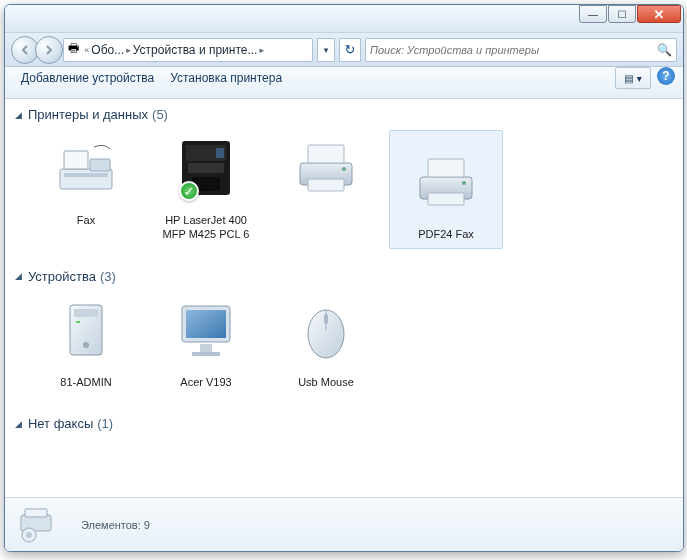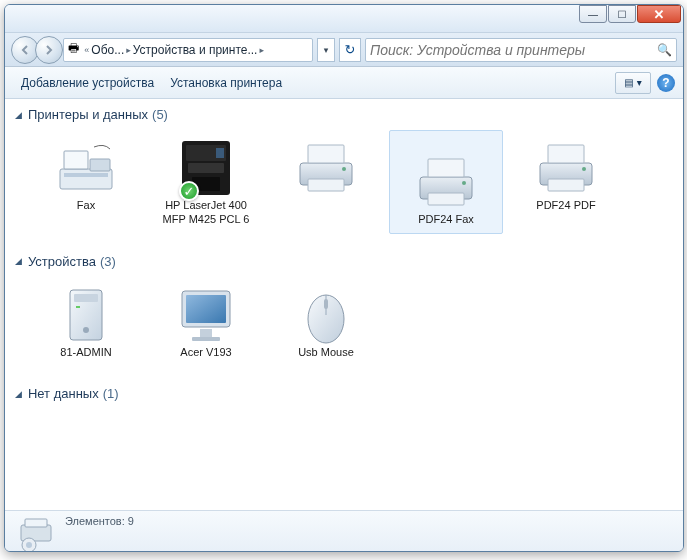--- a/index.html
+++ b/index.html
@@ -56,26 +56,26 @@
   .refresh {
     width: 22px; height: 24px; border: 1px solid #adc2d6; background: #fff;
     display: flex; align-items: center; justify-content: center; font-size: 13px; color: #0a4a8a;
     cursor: pointer;
   }
   .search {
     flex: 1; height: 24px; border: 1px solid #adc2d6; background: #fff; border-radius: 2px;
     display: flex; align-items: center; padding: 0 4px;
   }
   .search input {
-    flex: 1; border: none; outline: none; font-size: 14px; font-style: italic; color: #888; background: transparent;
+    flex: 1; border: none; outline: none; font-size: 11px; font-style: italic; color: #888; background: transparent;
   }
   .search .sicon { color: #2a6ab0; font-size: 12px; cursor: pointer; }
   .toolbar {
     height: 32px; background: linear-gradient(#f7fbfe,#e6eff7);
-    border-bottom: 1px solid #c7d6e4; display: flex; align-items: center; padding: 0 8px;
+    border-bottom: 1px solid #c7d6e4; display: flex; padding: 0 8px;
     font-size: 12px; color: #15385c;
   }
   .toolbar .titem { padding: 4px 8px; cursor: pointer; border-radius: 2px; }
   .toolbar .spacer { flex: 1; }
   .toolbar .viewbtn {
     width: 36px; height: 22px; border: 1px solid #b2c5d6; background: linear-gradient(#fafcfe,#e4edf5);
     border-radius: 2px; margin-right: 6px; display: flex; align-items: center; justify-content: center;
     gap: 3px; cursor: pointer; font-size: 10px;
   }
   .toolbar .help {
@@ -95,30 +95,30 @@
   .ghdr .tri { font-size: 9px; margin-right: 6px; color: #3a5a7a; }
   .ghdr .cnt { color: #4a6a8a; margin-left: 4px; }
   .ghdr .line { flex:1; height:1px; background:transparent; margin-left:10px;}
   .items { display: flex; flex-wrap: wrap; padding: 4px 10px 4px 24px; gap: 6px 6px; }
   .item {
     width: 114px; display: flex; flex-direction: column; align-items: center;
     padding: 6px 2px; border: 1px solid transparent; border-radius: 2px; cursor: pointer;
   }
   .item.selected { background: #eaf3fc; border-color: #bcd8f2; justify-content: flex-end; }
   .item .ico { width: 70px; height: 62px; display: flex; align-items: center; justify-content: center; position: relative; }
-  .item .lbl { font-size: 11px; color: #202020; text-align: center; line-height: 1.25; margin-top: 0; word-wrap: break-word; max-width: 108px; }
+  .item .lbl { font-size: 11px; color: #202020; text-align: center; line-height: 1.25; margin-top: 15px; word-wrap: break-word; max-width: 108px; }
   .check {
     position: absolute; bottom: -2px; left: 8px; width: 20px; height: 20px;
     background: radial-gradient(#6fd46f,#1a9a2a); border-radius: 50%;
     border: 2px solid #fff; color: #fff; font-size: 13px; display: flex;
     align-items: center; justify-content: center; box-shadow: 0 1px 3px rgba(0,0,0,.3);
   }
   .statusbar {
-    height: 41px; border-top: 1px solid #d0dce8; background: linear-gradient(#f6fafd,#e8f0f8);
-    display: flex; padding: 4px 10px; gap: 4px;
+    height: 54px; border-top: 1px solid #d0dce8; background: linear-gradient(#f6fafd,#e8f0f8);
+    display: flex; align-items: center; padding: 4px 10px; gap: 20px;
   }
   .statusbar .sico { width: 46px; height: 40px; }
   .statusbar .stxt { font-size: 11px; color: #4a5a6a; }
   svg { display: block; }
 </style>
 </head>
 <body>
 
 <div class="window">
 
@@ -228,37 +228,20 @@
                 <defs>
                   <linearGradient id="pg" x1="0" y1="0" x2="0" y2="1">
                     <stop offset="0" stop-color="#e8eef4"></stop>
                     <stop offset="1" stop-color="#b8c6d4"></stop>
                   </linearGradient>
                 </defs>
               </svg>
             </div>
             <div class="lbl">PDF24 Fax</div>
           </div>
-          <div class="item">
-            <div class="ico">
-              <svg width="64" height="58" viewBox="0 0 64 58">
-                <rect x="6" y="24" width="52" height="22" rx="3" fill="url(#pg)" stroke="#8a9aab"></rect>
-                <rect x="14" y="6" width="36" height="18" rx="1" fill="#f2f6fa" stroke="#aab8c6"></rect>
-                <rect x="14" y="40" width="36" height="12" rx="1" fill="#eef3f8" stroke="#aab8c6"></rect>
-                <circle cx="50" cy="30" r="2" fill="#6a8"></circle>
-                <defs>
-                  <linearGradient id="pg" x1="0" y1="0" x2="0" y2="1">
-                    <stop offset="0" stop-color="#e8eef4"></stop>
-                    <stop offset="1" stop-color="#b8c6d4"></stop>
-                  </linearGradient>
-                </defs>
-              </svg>
-            </div>
-            <div class="lbl">PDF24 PDF</div>
-          </div>
         </div>
       </div>
       <div class="group">
         <div class="ghdr">
           <span class="tri">◢</span>
           <span>Устройства</span>
           <span class="cnt">(3)</span>
           <span class="line"></span>
         </div>
         <div class="items">
@@ -310,21 +293,21 @@
                 </defs>
               </svg>
             </div>
             <div class="lbl">Usb Mouse</div>
           </div>
         </div>
       </div>
       <div class="group">
         <div class="ghdr">
           <span class="tri">◢</span>
-          <span>Нет данных</span>
+          <span>Нет факсы</span>
           <span class="cnt">(1)</span>
           <span class="line"></span>
         </div>
       </div>
     </div>
 
   <div class="statusbar">
     <div class="sico">
       <svg width="46" height="40" viewBox="0 0 46 40">
         <rect x="6" y="10" width="30" height="16" rx="2" fill="#d8e2ea" stroke="#9ab"></rect>

